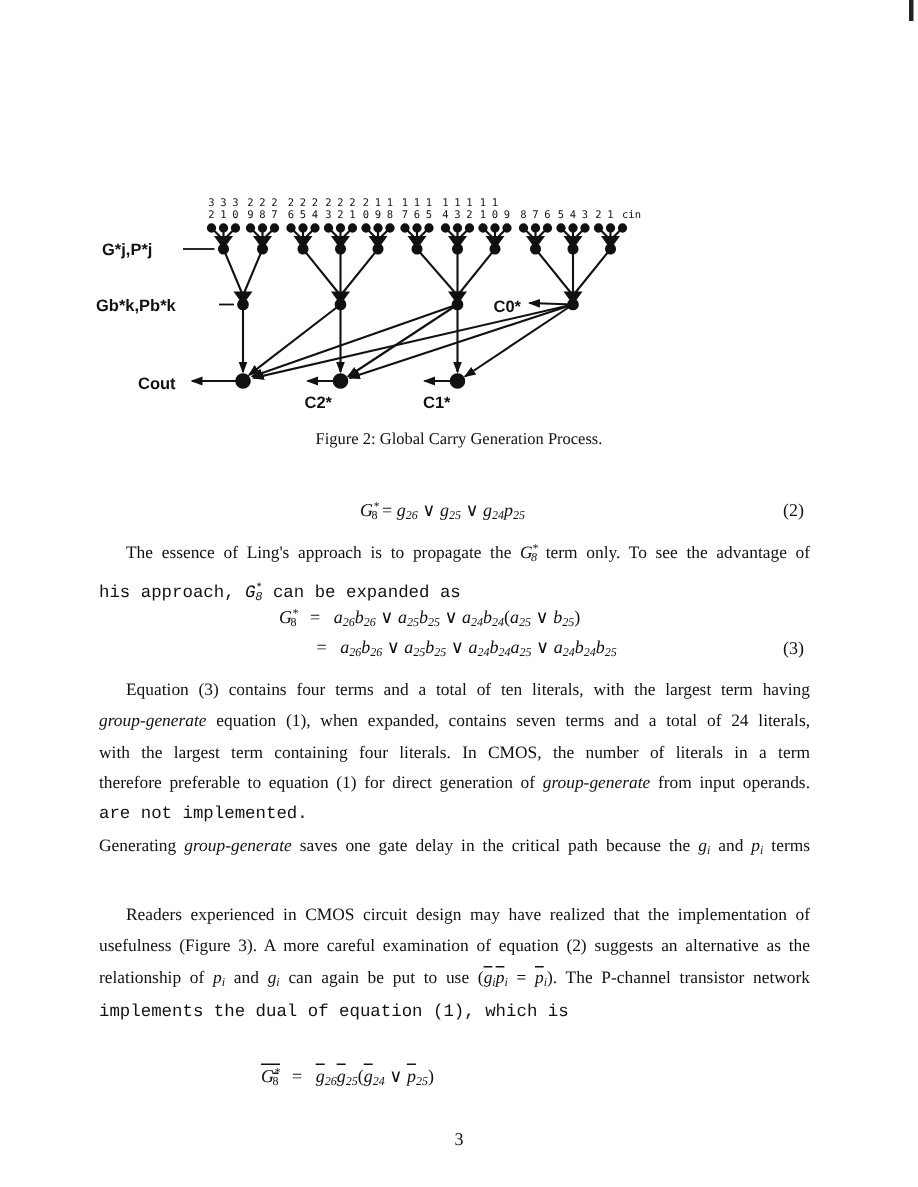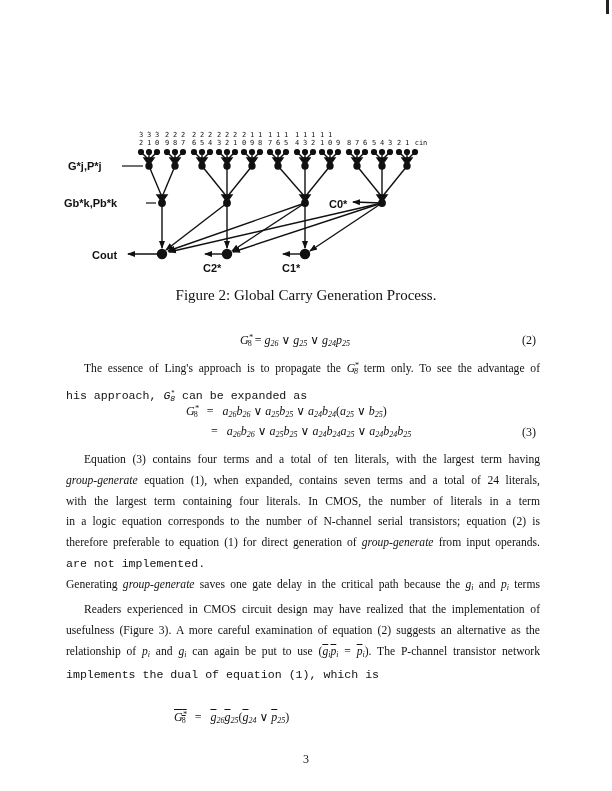--- a/index.html
+++ b/index.html
@@ -2,21 +2,21 @@
 <html><head>
 <meta charset="utf-8">
 <style>
   html, body { margin: 0; padding: 0; background: #ffffff; }
   body { width: 612px; height: 791px; position: relative; overflow: hidden;
          font-family: "DejaVu Serif", "Liberation Serif", serif; color: #111; }
   .corner-mark { position: absolute; left: 606px; top: 0; width: 3px; height: 14px; background: #222; }
   .figure { position: absolute; left: 0; top: 0; width: 612px; height: 300px; }
   .figure svg { position: absolute; left: 0; top: 0; }
   .caption { position: absolute; top: 287px; left: 0; width: 612px; text-align: center;
-             font-size: 15px; font-family: "Liberation Serif", serif; }
+             font-size: 11px; font-family: "Liberation Serif", serif; }
   .eq { position: absolute; font-family: "Liberation Serif", serif; font-size: 12px; font-style: italic; white-space: nowrap; }
   .eq .r { font-style: normal; }
   .eqnum { position: absolute; right: 76px; font-family: "Liberation Serif", serif; font-size: 12px; }
   sub { font-size: 8px; vertical-align: -2px; font-style: italic; }
   sup { font-size: 8px; vertical-align: 4px; }
   .ol { text-decoration: overline; }
   .para { position: absolute; left: 66px; width: 474px; font-family: "Liberation Serif", serif;
           font-size: 11.6px; line-height: 20.8px; text-align: justify; }
   .para .line { display: block; white-space: nowrap; text-align-last: justify; }
   .para .line.last { text-align-last: left; font-family: Liberation Mono, monospace; }
@@ -260,21 +260,20 @@
 </div>
 <div class="eq" style="left:211px; top:424px;text-align:right;">
   <span class="r">=</span>&nbsp;&nbsp;&nbsp;a<sub>26</sub>b<sub>26</sub> <span class="r">∨</span> a<sub>25</sub>b<sub>25</sub> <span class="r">∨</span> a<sub>24</sub>b<sub>24</sub>a<sub>25</sub> <span class="r">∨</span> a<sub>24</sub>b<sub>24</sub>b<sub>25</sub>
 </div>
 <div class="eqnum" style="top:425px;">(3)</div>
 
 <div class="para" style="top:450px;">
   <span class="line" style="padding-left:18px;">Equation (3) contains four terms and a total of ten literals, with the largest term having</span>
   <span class="line"><em>group-generate</em><span> equation (1), when expanded, contains seven terms and a total of 24 literals,</span></span>
   <span class="line">with the largest term containing four literals.  In CMOS, the number of literals in a term</span>
-  <span class="line">in a logic equation corresponds to the number of N-channel serial transistors; equation (2) is</span>
   <span class="line"><span>therefore preferable to equation (1) for direct generation of </span><em>group-generate</em><span> from input operands.</span></span>
   <span class="line last">are not implemented.</span>
   <span class="line"><span>Generating </span><em>group-generate</em><span> saves one gate delay in the critical path because the </span><i>g<sub>i</sub></i><span> and </span><i>p<sub>i</sub></i><span> terms</span></span>
 </div>
 
 <div class="para" style="top:600px;">
   <span class="line" style="padding-left:18px;">Readers experienced in CMOS circuit design may have realized that the implementation of</span>
   <span class="line">usefulness (Figure 3).  A more careful examination of equation (2) suggests an alternative as the</span>
   <span class="line"><span>relationship of </span><i>p<sub>i</sub></i><span> and </span><i>g<sub>i</sub></i><span> can again be put to use (</span><i><span class="ol">g</span><sub>i</sub><span class="ol">p</span><sub>i</sub></i> = <i><span class="ol">p</span><sub>i</sub></i><span>).  The P-channel transistor network</span></span>
   <span class="line last">implements the dual of equation (1), which is</span>

